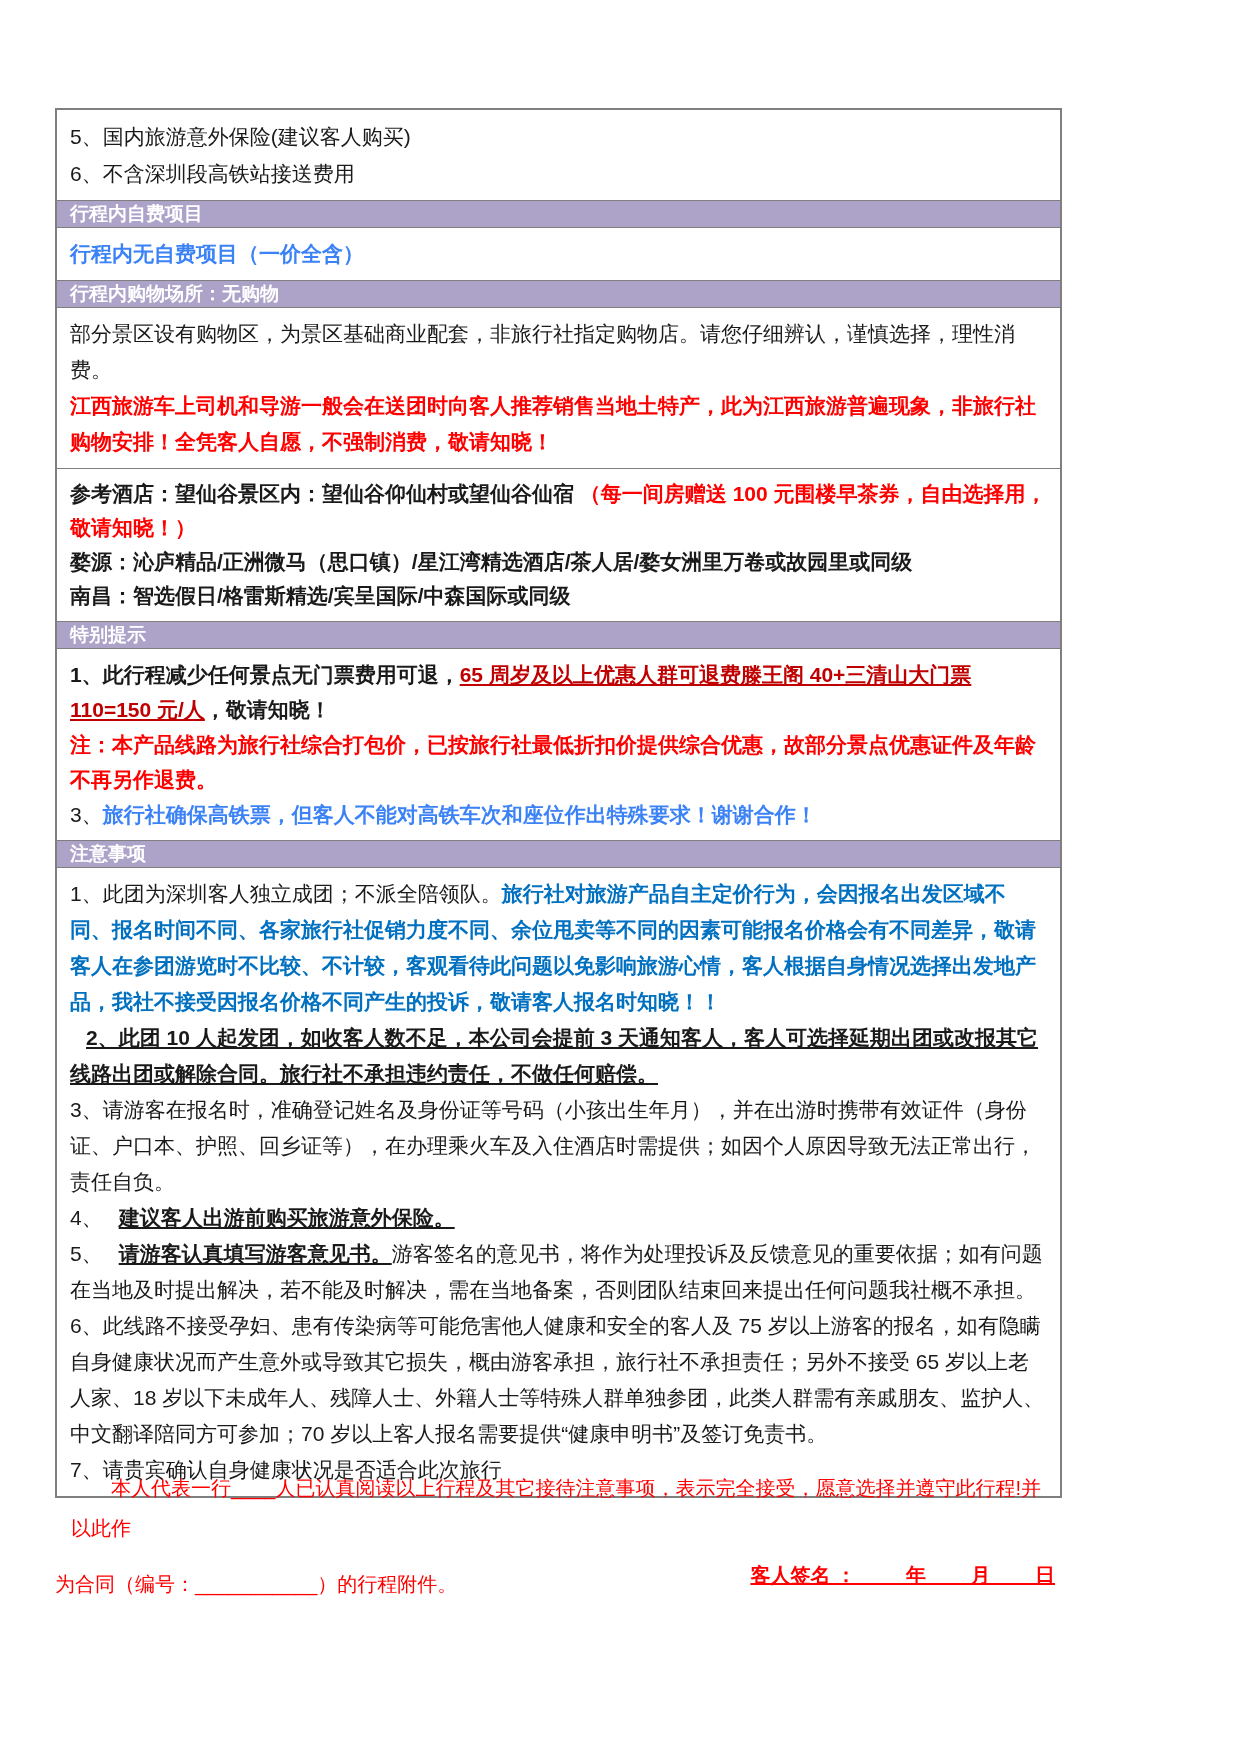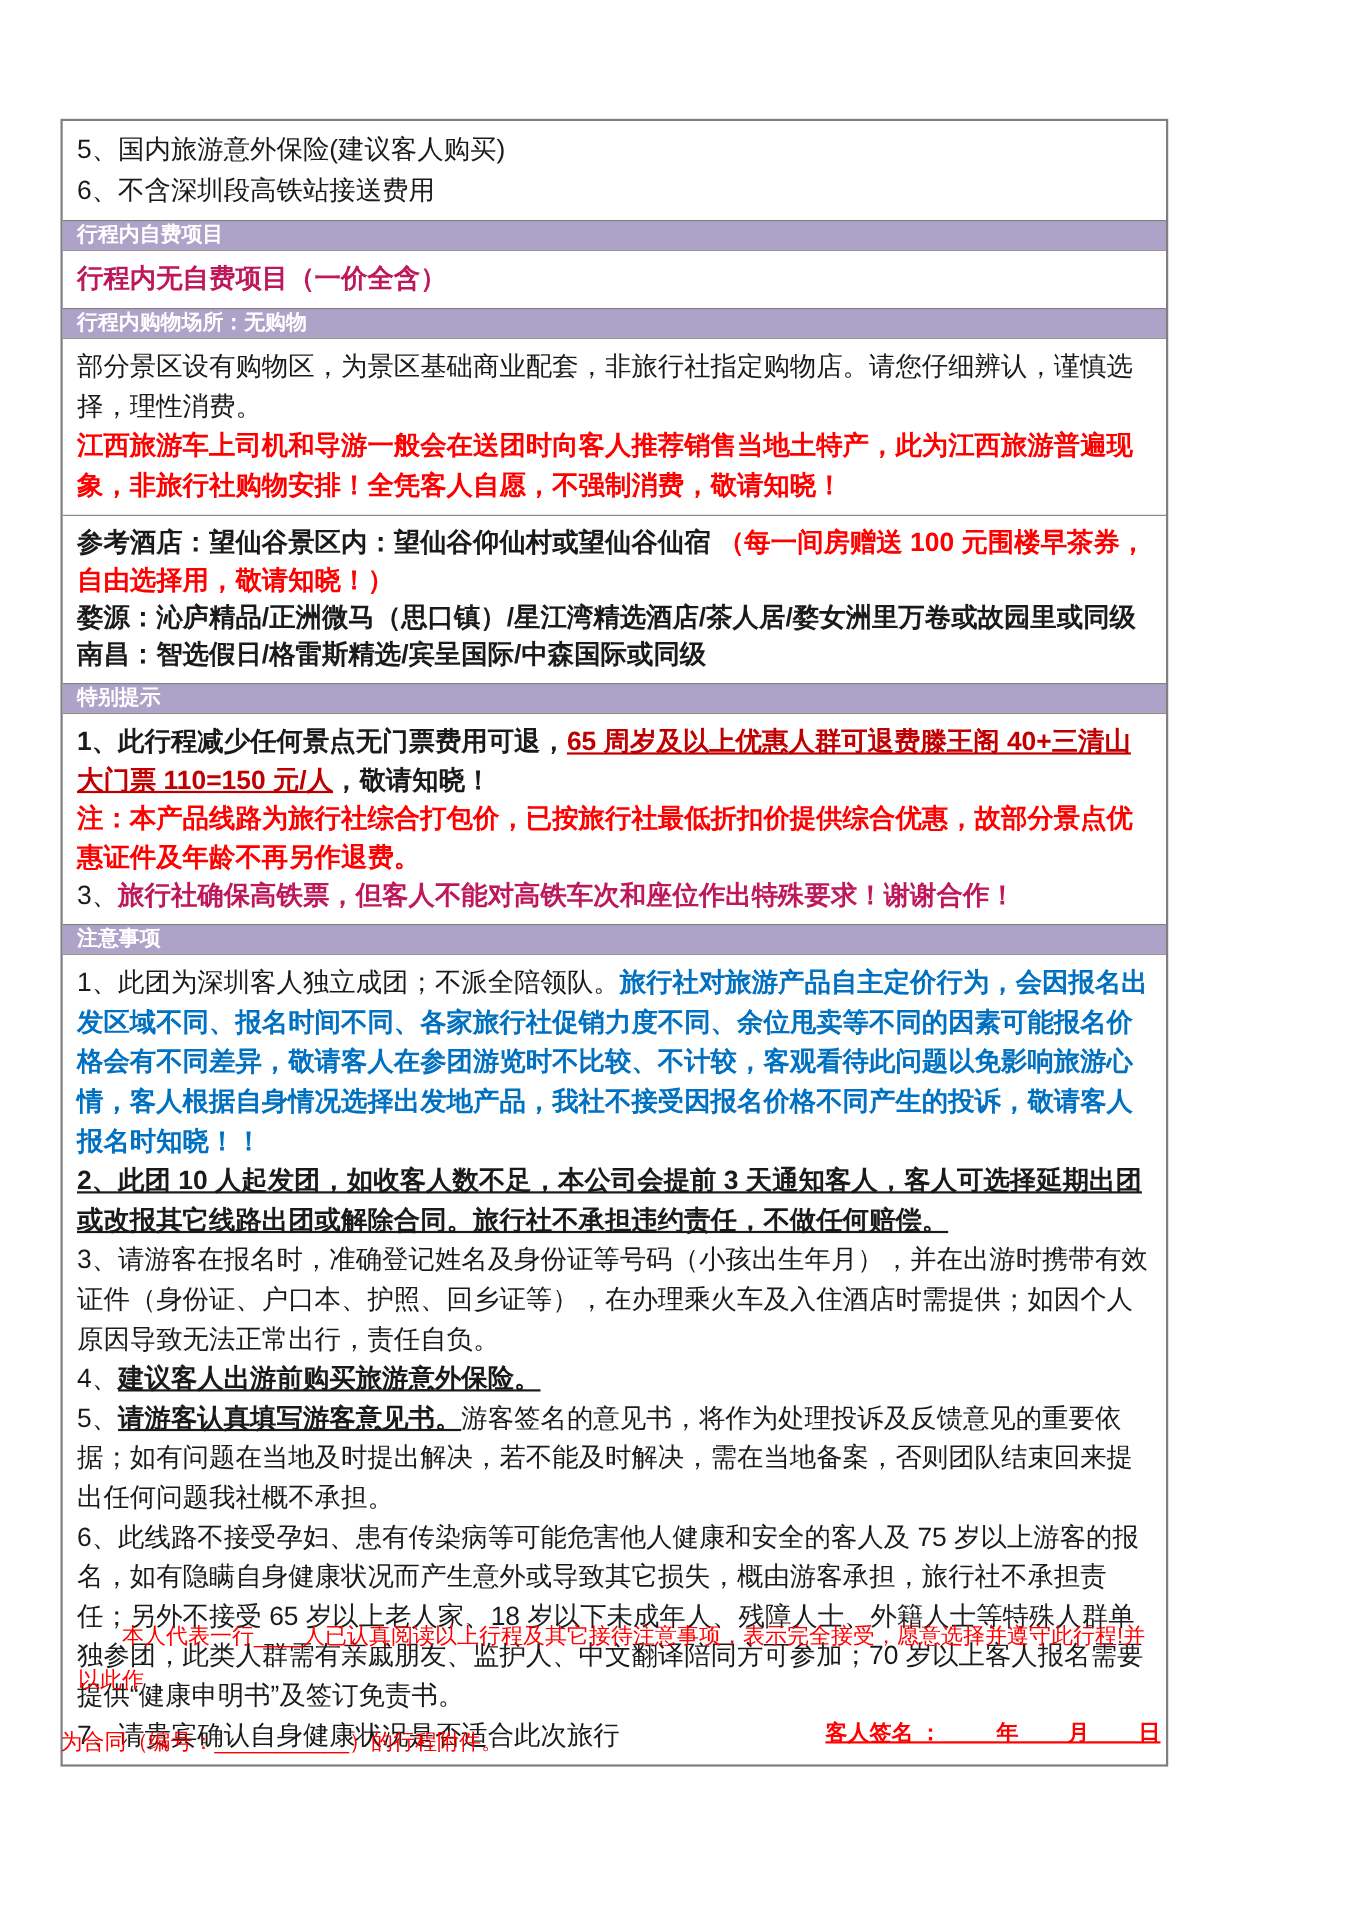--- a/index.html
+++ b/index.html
@@ -27,30 +27,30 @@
   .hdr{
     background:#ADA3C9;
     color:#ffffff;
     font-weight:bold;
     font-size:19px;
     line-height:22px;
     padding:2px 13px;
   }
   .cell{
     padding:8px 13px;
-    font-size:24px;
+    font-size:21px;
     line-height:36px;
   }
   .cell p{margin:0;}
   .b{font-weight:bold;}
   .redb{color:#ff0000;font-weight:bold;}
   .darkred-u{color:#c00000;font-weight:bold;text-decoration:underline;}
-  .blue-pure{color:#be185d;font-weight:bold;}
+  .blue-pure{color:#3b82f6;font-weight:bold;}
   .blue-note{color:#0070c0;font-weight:bold;}
-  .u{text-decoration:underline;}
+  .u{text-decoration:underline;margin-left:16px;}
   .hotels .cell p{font-weight:bold;line-height:34px;}
   .included .cell p{line-height:37px;}
   .special .cell p{line-height:35px;}
   .notices .cell{line-height:36px;}
   .footer-decl{
     position:absolute;
     left:55px;top:1452px;
     width:1010px;
     color:#ff0000;
     font-size:20px;

